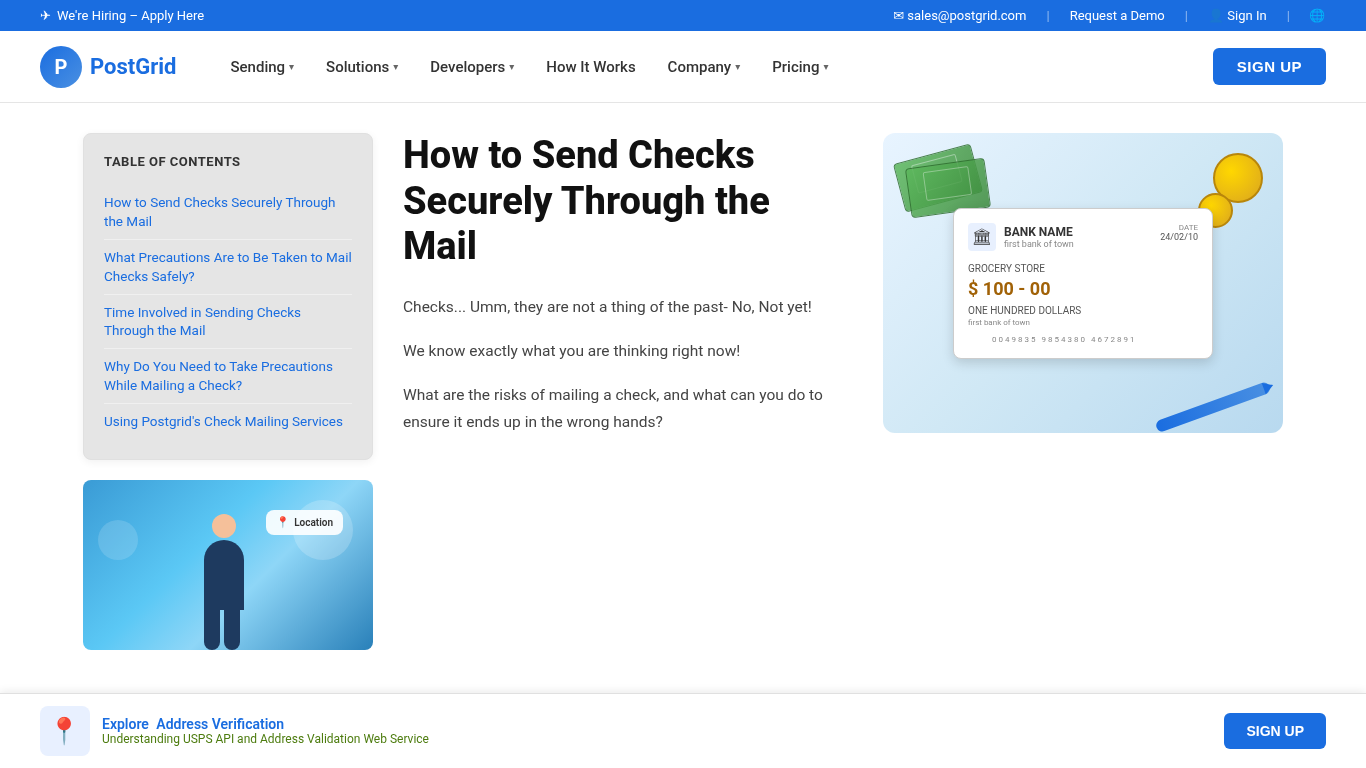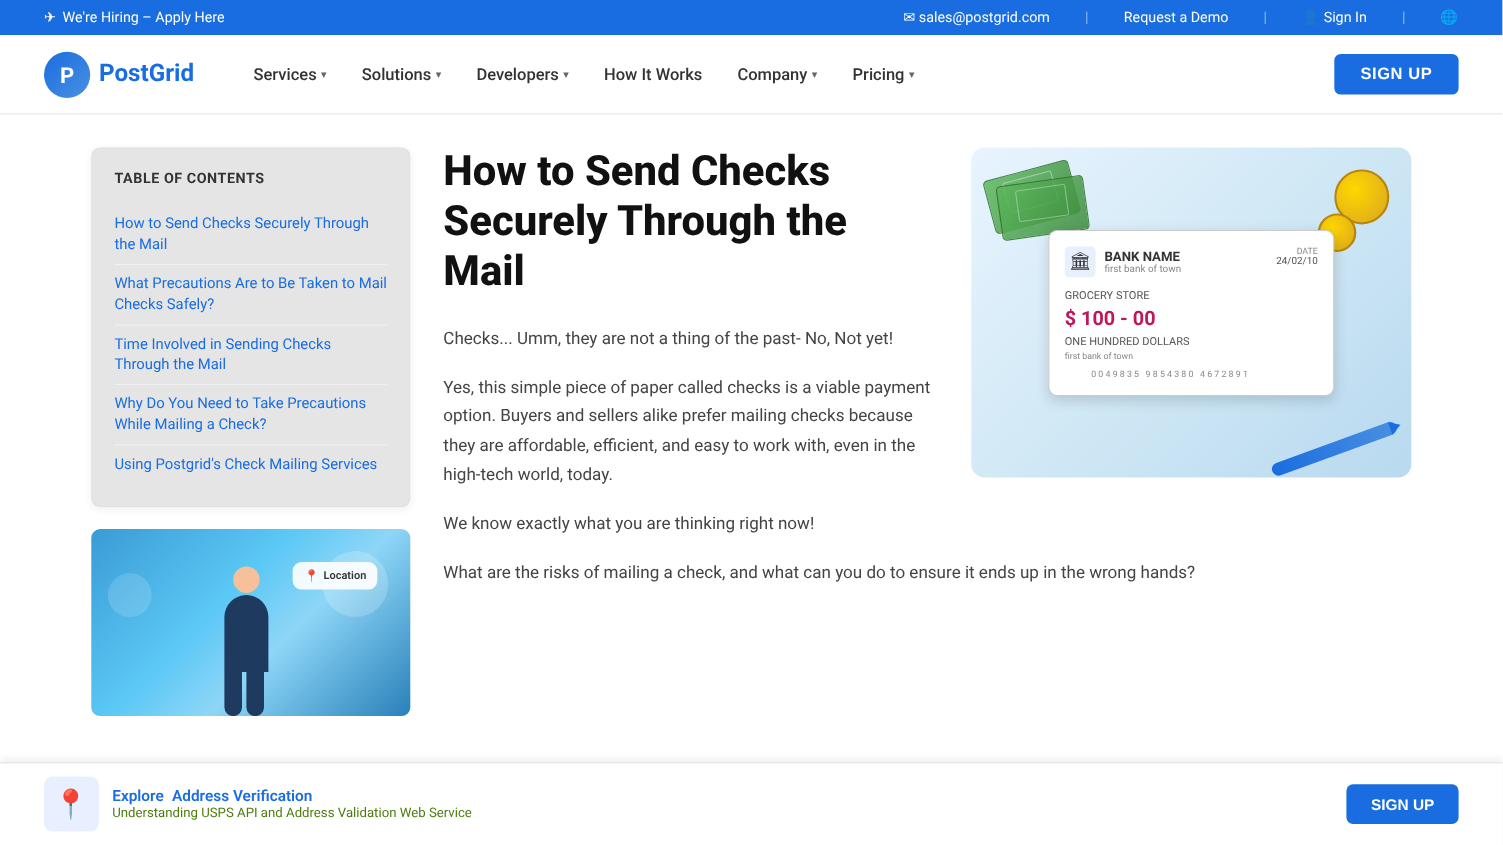--- a/index.html
+++ b/index.html
@@ -9,21 +9,21 @@
     .top-bar {
       background: #1a6de0;
       color: #fff;
       display: flex;
       justify-content: space-between;
       align-items: center;
       padding: 8px 40px;
       font-size: 13px;
     }
     .top-bar-left { display: flex; align-items: center; gap: 6px; }
-    .top-bar-right { display: flex; align-items: center; gap: 32px; }
+    .top-bar-right { display: flex; align-items: center; gap: 20px; }
     .top-bar a { color: #fff; text-decoration: none; cursor: pointer; }
     .top-bar-sep { color: rgba(255,255,255,0.5); }
 
     
     .navbar {
       display: flex;
       align-items: center;
       padding: 0 40px;
       height: 72px;
       border-bottom: 1px solid #e5e5e5;
@@ -198,21 +198,21 @@
     }
     .check-bank-name { font-size: 12px; font-weight: 700; color: #333; }
     .check-bank-sub { font-size: 9px; color: #888; }
     .check-payee { font-size: 10px; color: #555; margin-bottom: 4px; }
     .check-amount-box {
       display: flex;
       align-items: center;
       justify-content: space-between;
       margin-bottom: 6px;
     }
-    .check-dollar { font-size: 18px; font-weight: 700; color: #be185d; }
+    .check-dollar { font-size: 18px; font-weight: 700; color: #a16207; }
     .check-written { font-size: 10px; color: #555; }
     .check-numbers { font-size: 8px; color: #888; letter-spacing: 2px; margin-top: 8px; padding-left: 24px; }
 
     
     .money-note {
       position: absolute;
       width: 80px; height: 50px;
       background: linear-gradient(135deg, #5cb85c, #3d8b3d);
       border-radius: 4px;
       border: 1px solid #2d6e2d;
@@ -307,21 +307,21 @@
     <div class="logo-icon">
       <span>P</span>
     </div>
     <span class="logo-text">
       <span>Post</span><span style="color:#1a6de0">Grid</span>
     </span>
   </a>
 
   <div class="nav-links">
     <div class="nav-item">
-      <span>Services</span>
+      <span>Sending</span>
       <span class="chevron">▾</span>
     </div>
     <div class="nav-item">
       <span>Solutions</span>
       <span class="chevron">▾</span>
     </div>
     <div class="nav-item">
       <span>Developers</span>
       <span class="chevron">▾</span>
     </div>
@@ -421,21 +421,20 @@
       </div>
 
       <div class="pen-deco">
         <div style="position:absolute;right:-4px;top:50%;transform:translateY(-50%);width:0;height:0;border-top:6px solid transparent;border-bottom:6px solid transparent;border-left:10px solid #1a6de0;"></div>
       </div>
     </div>
 
     <div class="article-body clearfix">
       <h1 class="article-title">How to Send Checks Securely Through the Mail</h1>
       <p>Checks... Umm, they are not a thing of the past- No, Not yet!</p>
-      <p>Yes, this simple piece of paper called checks is a viable payment option. Buyers and sellers alike prefer mailing checks because they are affordable, efficient, and easy to work with, even in the high-tech world, today.</p>
       <p>We know exactly what you are thinking right now!</p>
       <p>What are the risks of mailing a check, and what can you do to ensure it ends up in the wrong hands?</p>
     </div>
 
   </div>
 </div>
 
 <div class="bottom-bar">
   <div class="bottom-bar-left">
     <div class="bottom-bar-icon">

